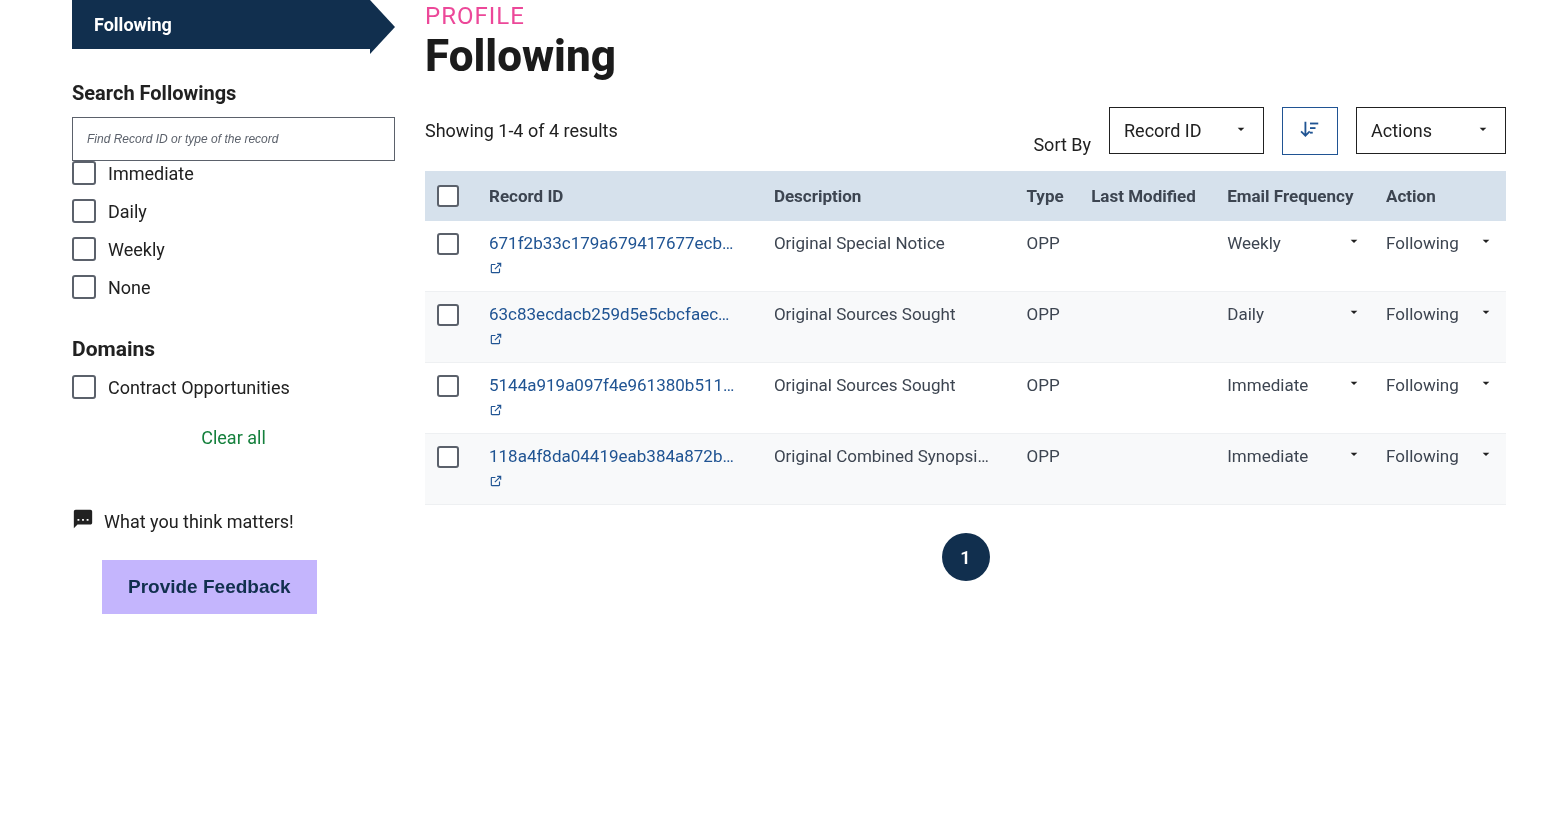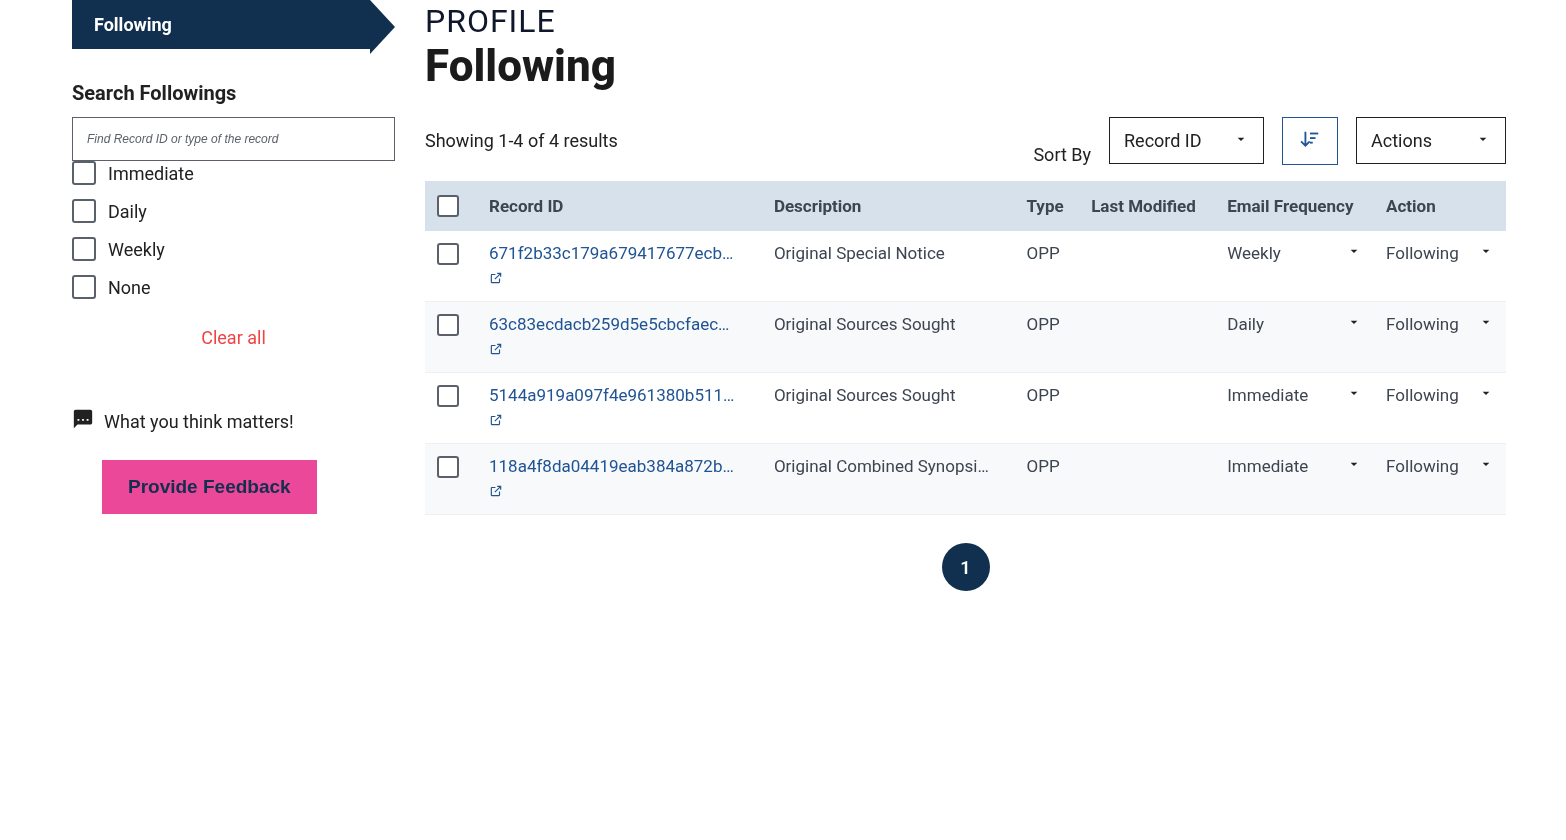--- a/index.html
+++ b/index.html
@@ -76,50 +76,50 @@
   }
   .checkbox {
     width: 24px;
     height: 24px;
     border: 2px solid #5b616b;
     border-radius: 3px;
     flex: 0 0 24px;
     background: #fff;
   }
   .clear-all {
-    color: #ef4444;
+    color: #15803d;
     text-align: center;
     margin: 28px 0 0 0;
     font-size: 18px;
     cursor: pointer;
   }
   .feedback-line {
     display: flex;
     align-items: center;
     gap: 10px;
     margin-top: 60px;
     font-size: 18px;
     color: #212121;
   }
   .comment-icon svg { width: 22px; height: 22px; }
   .feedback-btn {
     margin-top: 26px;
     margin-left: 30px;
-    background: #ec4899;
+    background: #c4b5fd;
     color: #112f4e;
     font-weight: 700;
     border: none;
     padding: 16px 26px;
     font-size: 19px;
     cursor: pointer;
   }
 
   .breadcrumb {
-    color: #0f172a;
-    font-size: 32px;
+    color: #ec4899;
+    font-size: 24px;
     letter-spacing: 1px;
     margin-top: 2px;
   }
   .page-title {
     font-size: 44px;
     font-weight: 800;
     margin: 0 0 24px 0;
     color: #1b1b1b;
   }
   .toolbar {
@@ -248,20 +248,25 @@
     </div>
     <div class="check-row">
       <div class="checkbox"></div>
       <span>Weekly</span>
     </div>
     <div class="check-row">
       <div class="checkbox"></div>
       <span>None</span>
     </div>
 
+    <div class="side-heading">Domains</div>
+    <div class="check-row">
+      <div class="checkbox"></div>
+      <span>Contract Opportunities</span>
+    </div>
 
     <div class="clear-all">
       <span>Clear all</span>
     </div>
 
     <div class="feedback-line">
       <span class="comment-icon">
         <svg viewBox="0 0 24 24" fill="#212121">
             <path d="M20 2H4C2.9 2 2 2.9 2 4v18l4-4h14c1.1 0 2-.9 2-2V4c0-1.1-.9-2-2-2zM8 14H6v-2h2v2zm5 0h-2v-2h2v2zm5 0h-2v-2h2v2z"></path>
           </svg>

